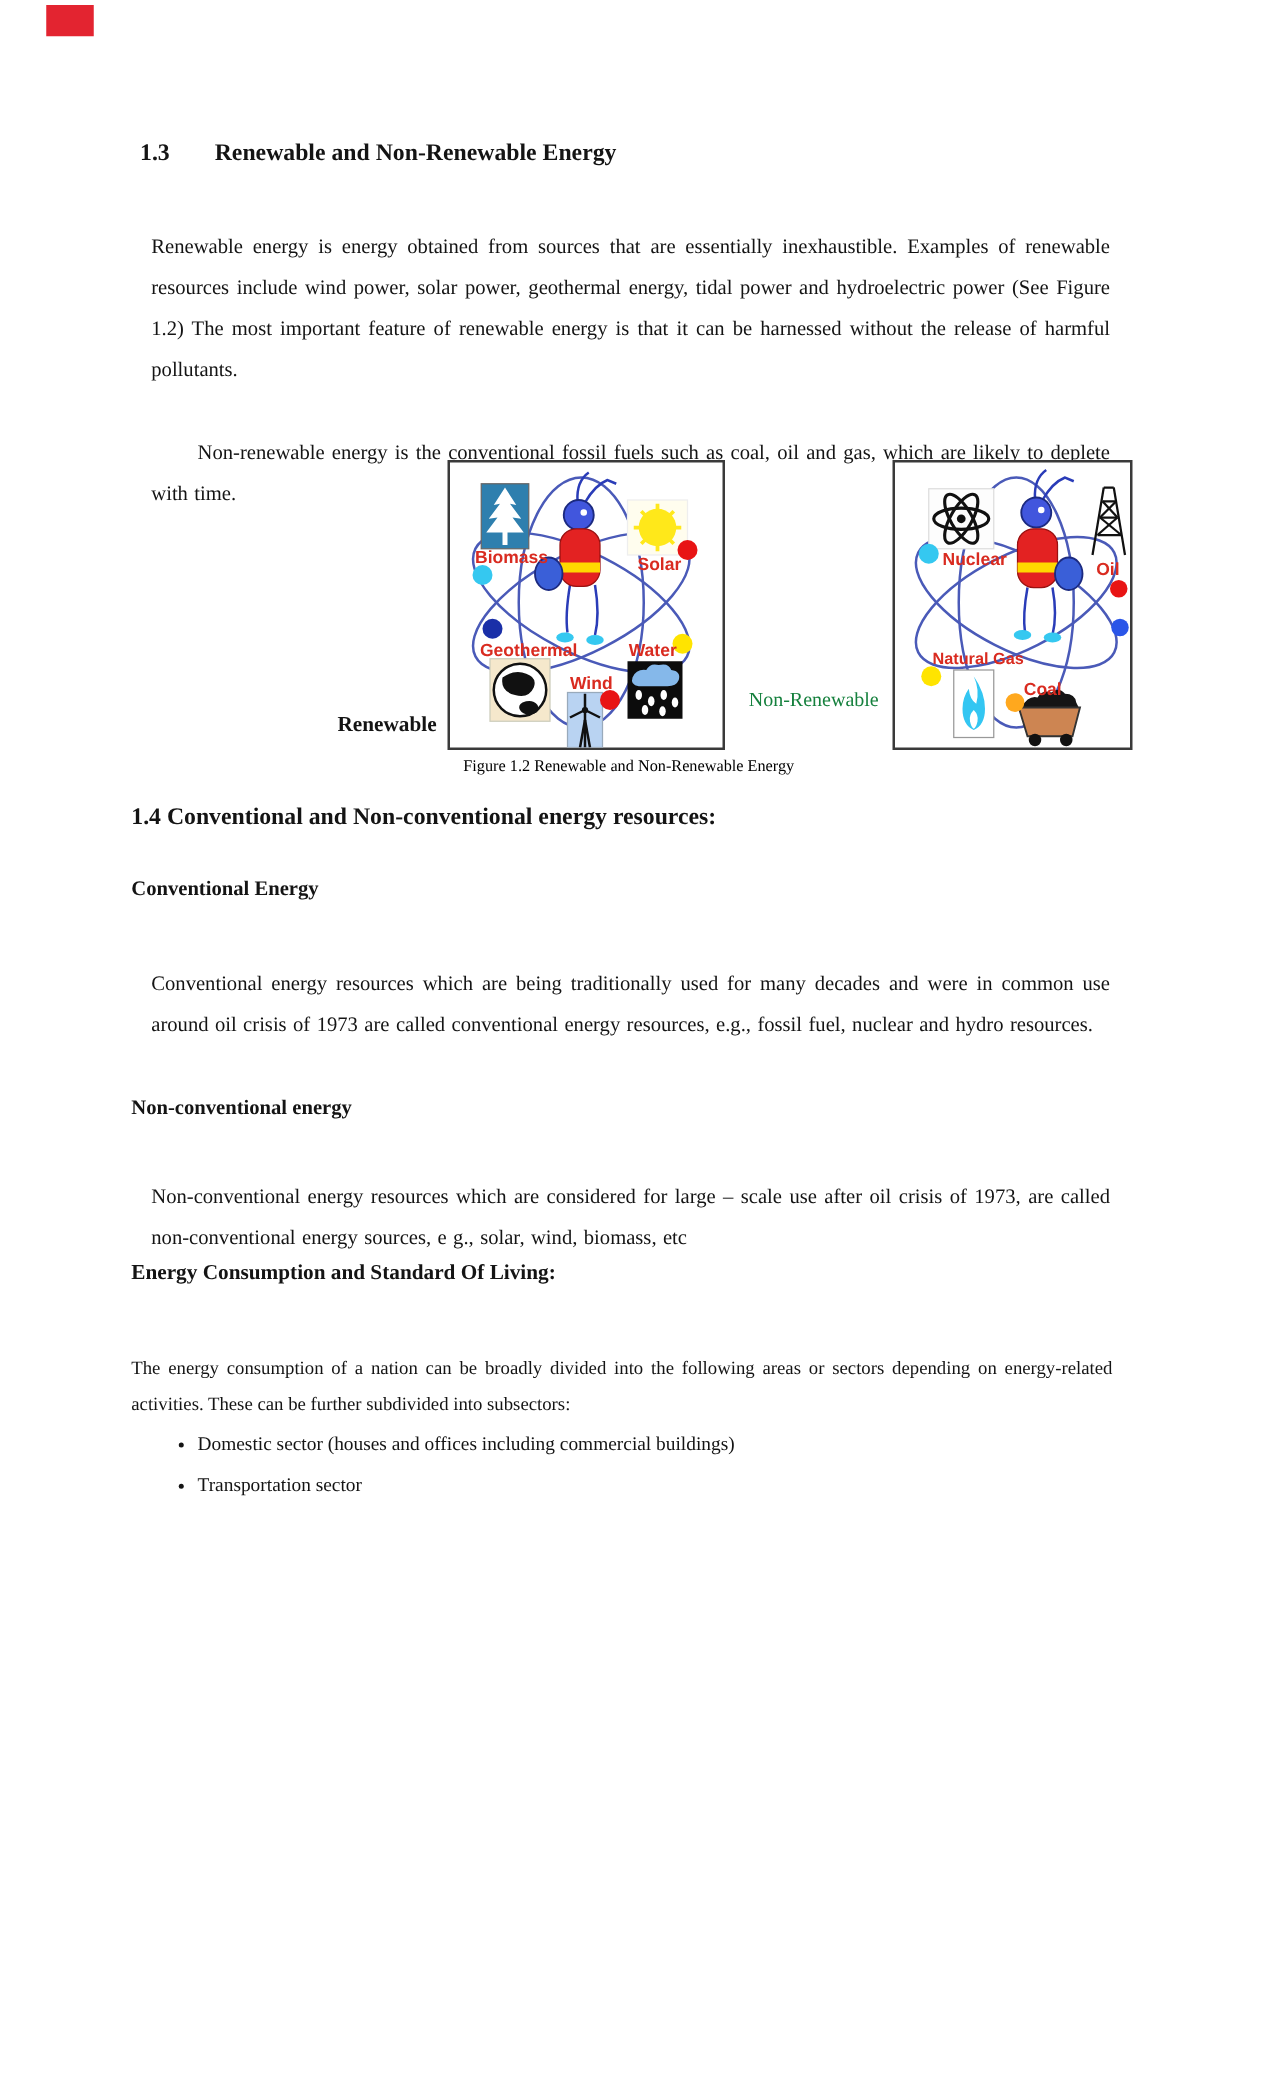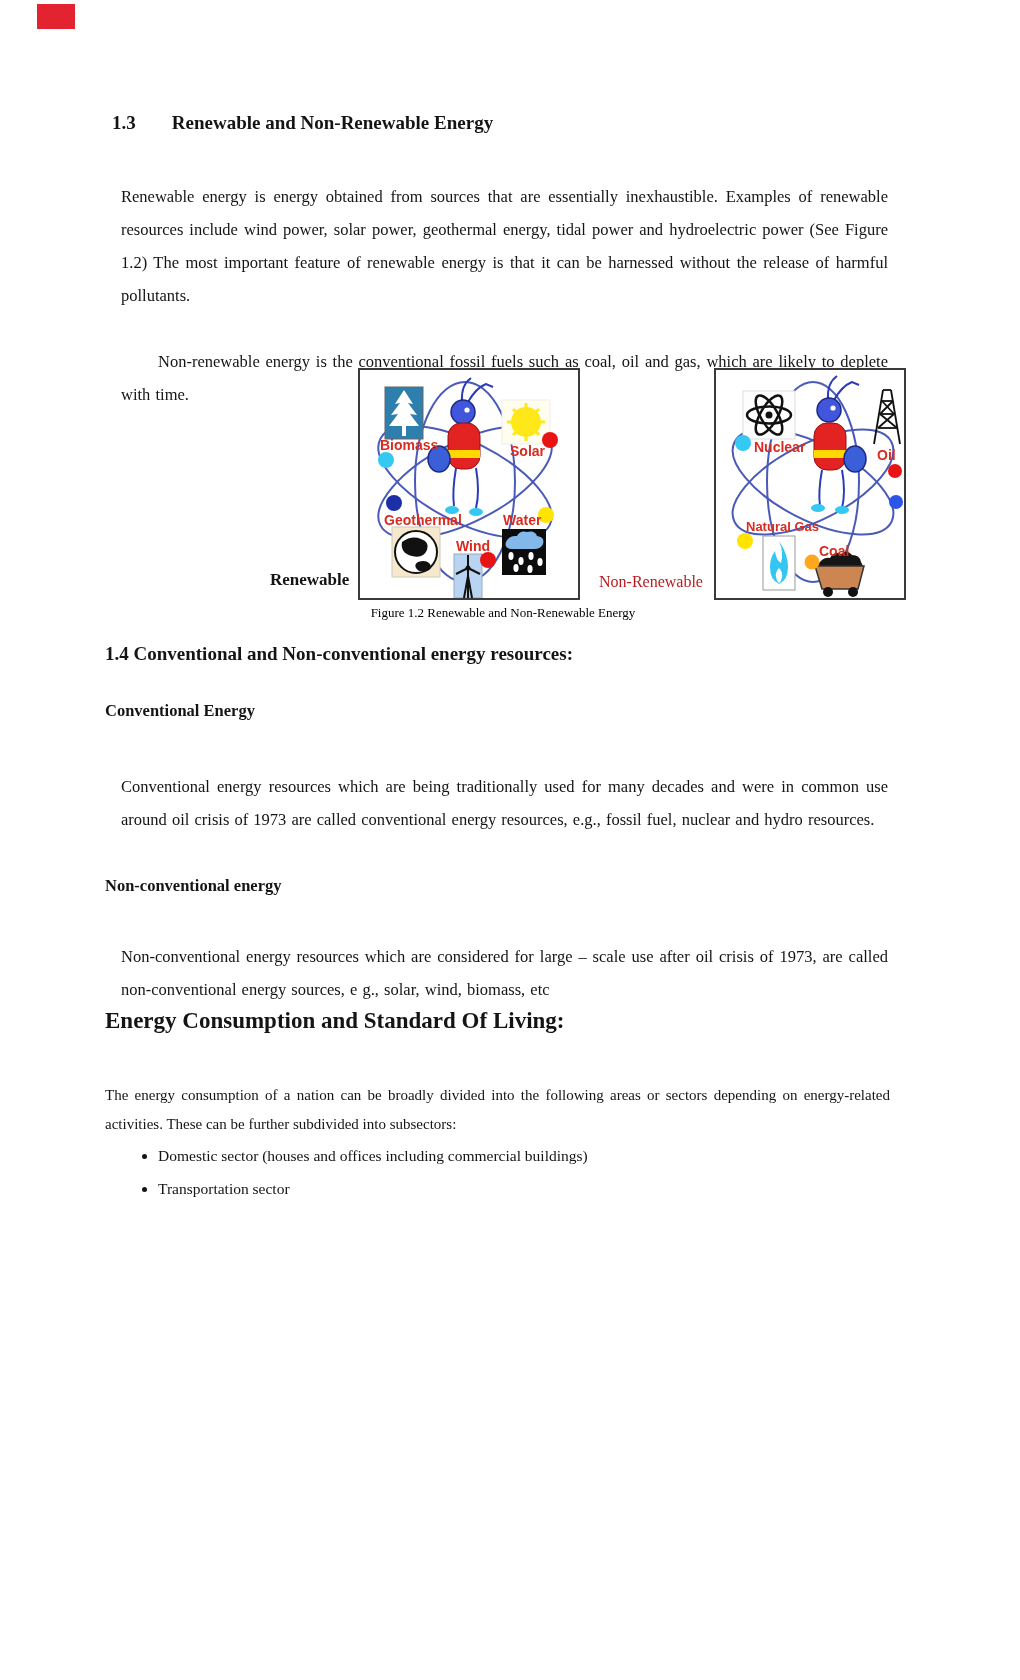--- a/index.html
+++ b/index.html
@@ -16,31 +16,31 @@
 
   .body-para{font-size:16.5px;line-height:33px;text-align:justify;word-spacing:1px;margin-left:16px;}
   .para1{left:105px;top:163px;width:767px;}
   .para2{left:105px;top:328px;width:767px;text-indent:37px;}
 
   .figbox{background:#fff;border:2px solid #3a3a3a;}
   .fig-left{left:358px;top:368px;width:218px;height:228px;}
   .fig-right{left:714px;top:368px;width:188px;height:228px;}
   .figbox svg{display:block;width:100%;height:100%;}
   .fig-label-left{left:270px;top:570px;font-size:17px;font-weight:bold;}
-  .fig-label-right{left:599px;top:573px;font-size:16px;color:#b91c1c;}
+  .fig-label-right{left:599px;top:552px;font-size:16px;color:#15803d;}
   .fig-caption{left:338px;top:605px;width:330px;text-align:center;font-size:13px;color:#000000;}
 
   .h-14{left:105px;top:643px;font-size:19px;font-weight:bold;white-space:nowrap;text-align:center;}
   .h-sub{left:105px;font-size:16.5px;font-weight:bold;white-space:nowrap;}
   .h-conv{top:701px;}
   .para-conv{left:105px;top:753px;width:767px;}
   .h-nonconv{top:876px;}
   .para-nonconv{left:105px;top:923px;width:767px;}
 
-  .h-energy{left:105px;top:1008px;font-size:23px;font-weight:bold;white-space:nowrap;}
+  .h-energy{left:105px;top:1008px;font-size:17px;font-weight:bold;white-space:nowrap;}
   .para-intro{left:105px;top:1066px;width:785px;font-size:15px;line-height:29px;text-align:justify;}
 
   .bullets{left:132px;top:1146px;width:700px;margin:0;padding-left:26px;font-size:15.5px;}
   .bullets li{margin-bottom:13px;line-height:20px;}
 
   svg text.figlbl{font-family:"Liberation Sans", sans-serif;font-weight:bold;font-size:14px;fill:#d92b20;}
   svg text.figlbl-sm{font-family:"Liberation Sans", sans-serif;font-weight:bold;font-size:13px;fill:#d92b20;}
 </style>
 </head>
 <body>

